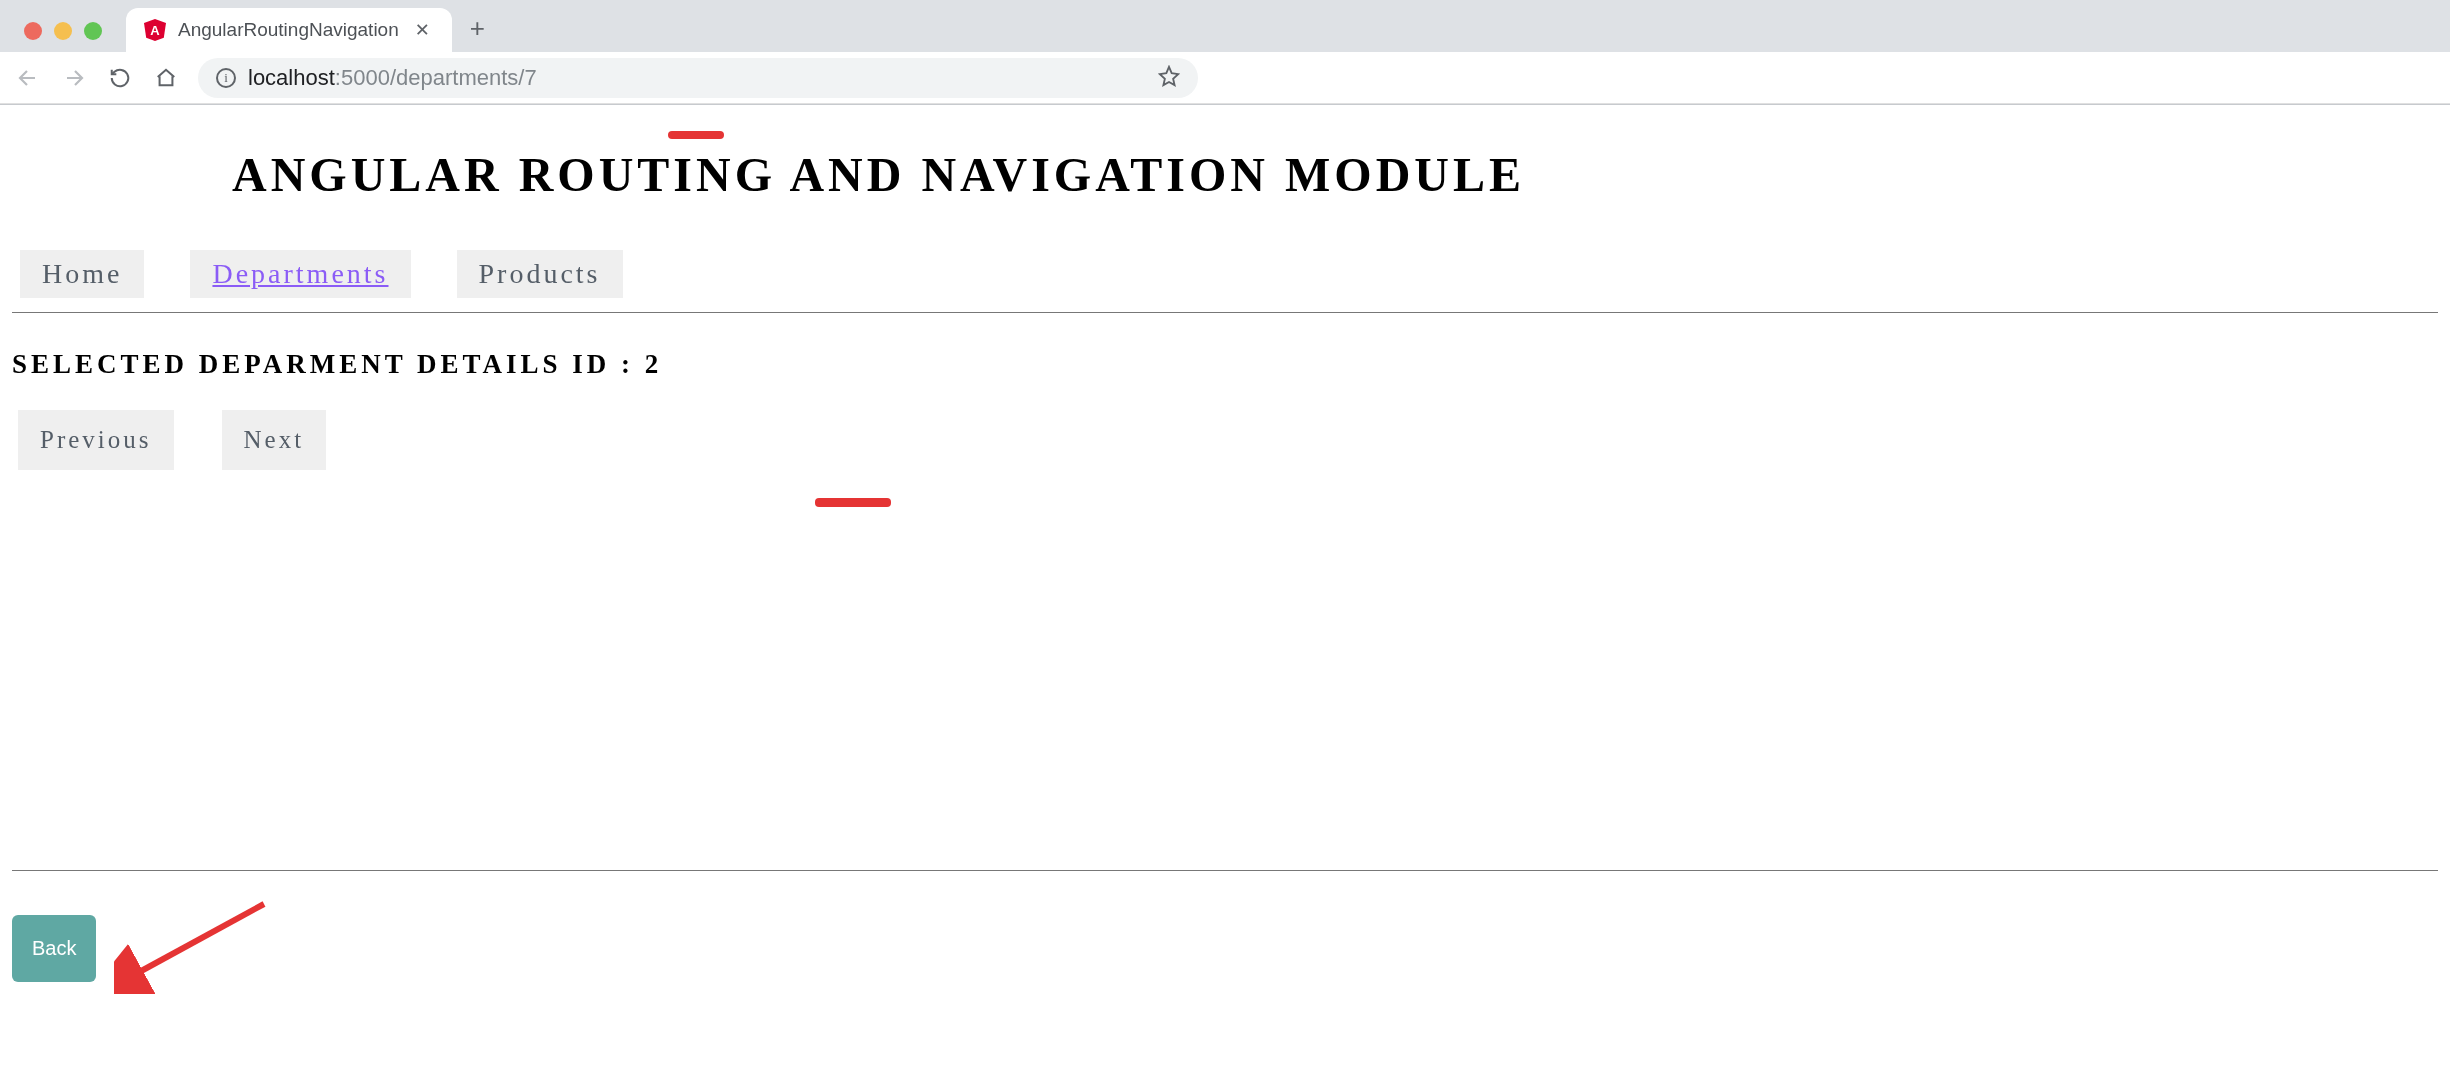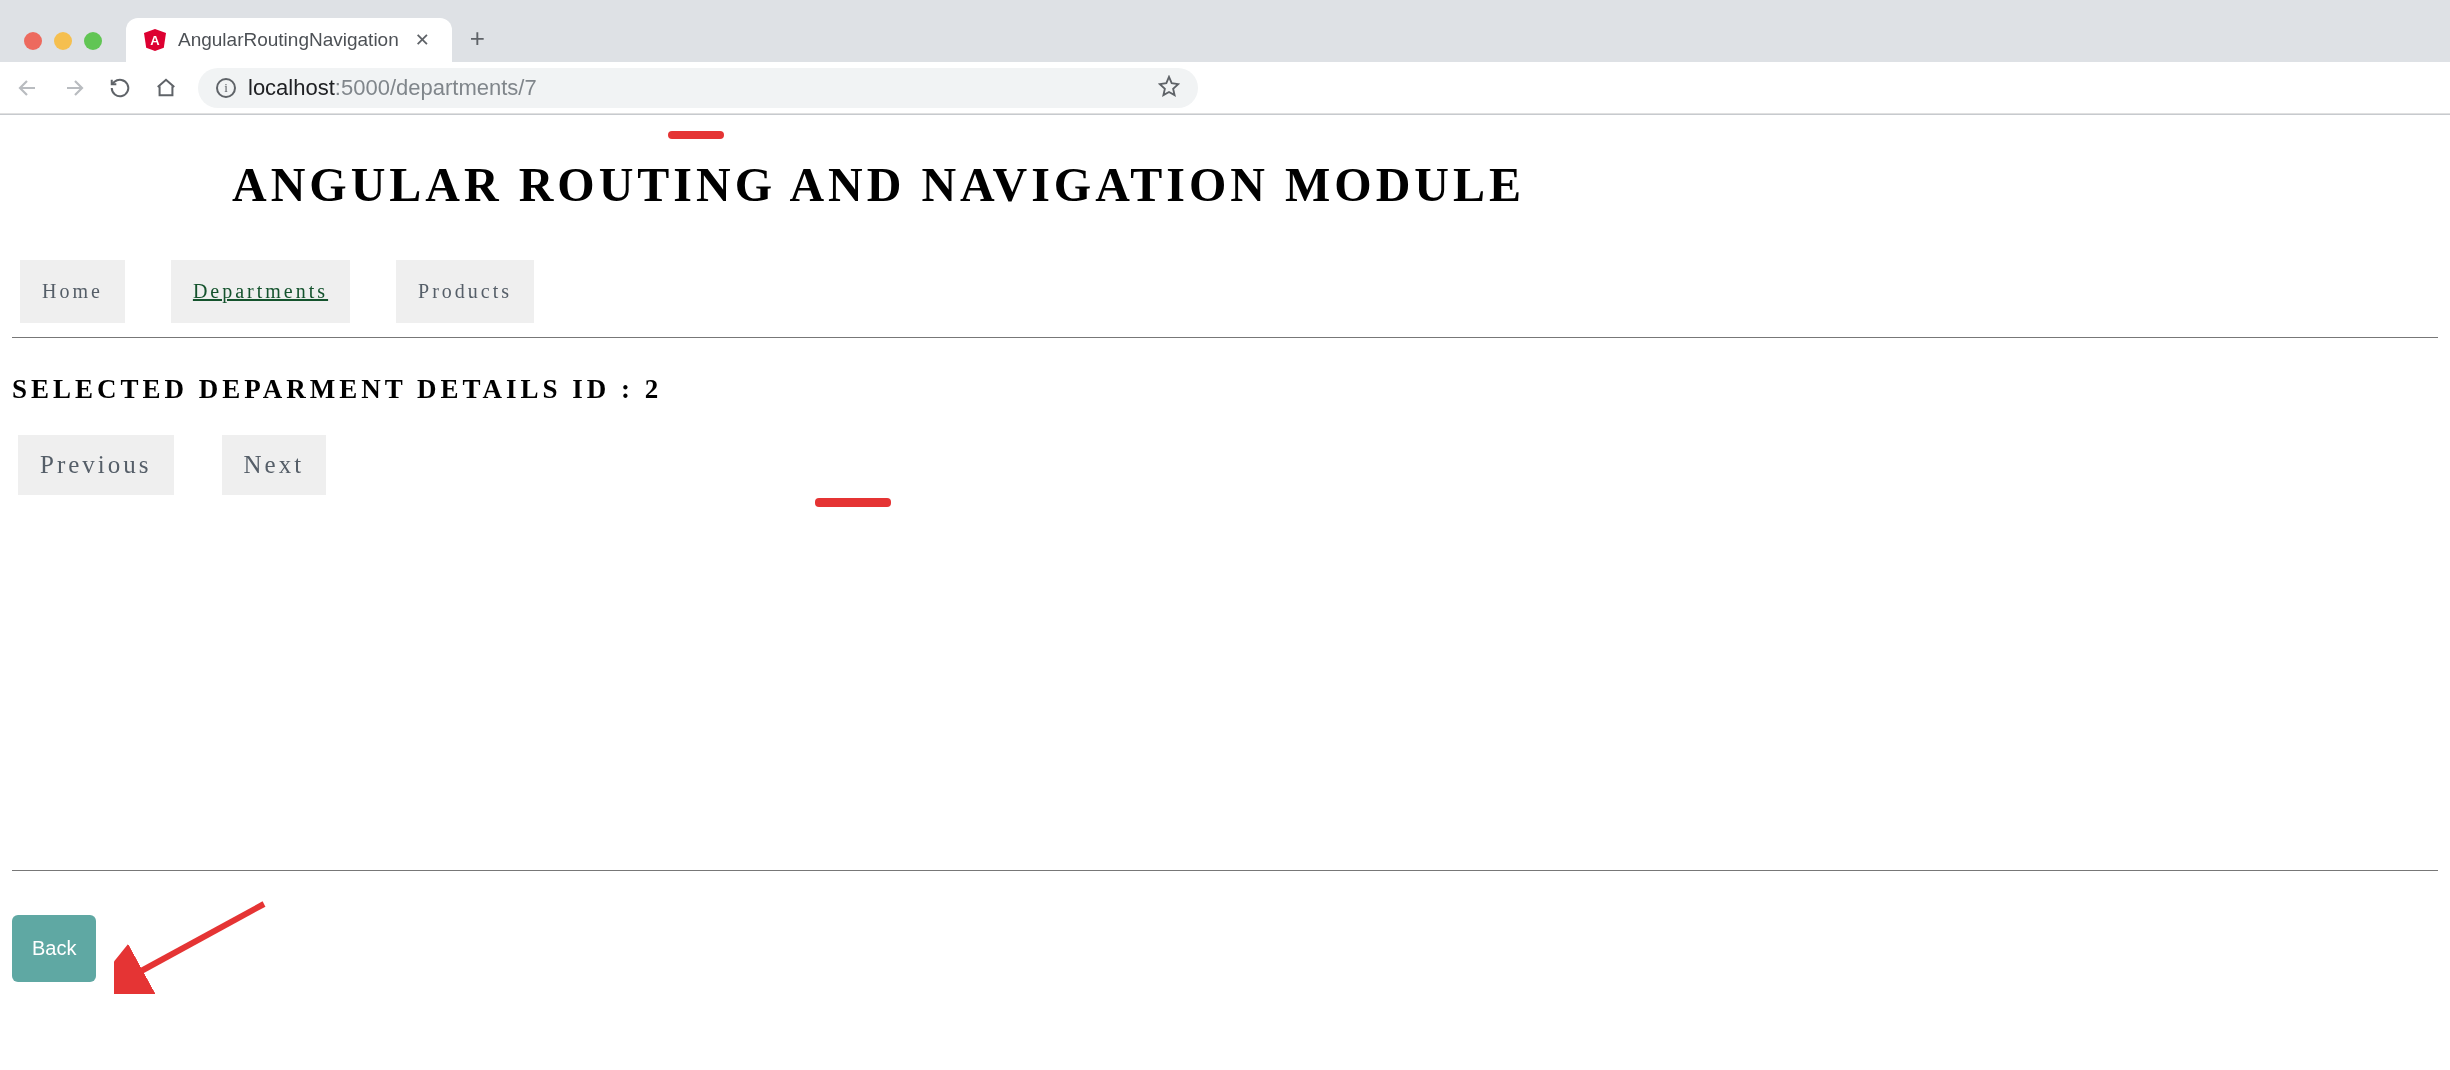--- a/index.html
+++ b/index.html
@@ -10,21 +10,21 @@
       height: 1070px;
       overflow: hidden;
     }
     .browser-chrome {
       background: #dee1e5;
       border-bottom: 1px solid #c7cace;
     }
     .tab-bar {
       display: flex;
       align-items: flex-end;
-      height: 62px;
+      height: 52px;
       padding-left: 12px;
       padding-right: 12px;
     }
     .traffic-lights {
       display: flex;
       gap: 12px;
       align-items: center;
       padding: 0 16px 12px 12px;
     }
     .tl { width: 18px; height: 18px; border-radius: 50%; }
@@ -119,29 +119,29 @@
     }
     .nav-links {
       display: flex;
       gap: 46px;
       padding: 0 0 14px 8px;
       border-bottom: 1px solid #777;
       margin-bottom: 24px;
     }
     .nav-link {
       background: #efefef;
-      padding: 20px 22px;
+      padding: 8px 22px;
       font-family: Georgia, "Times New Roman", serif;
-      font-size: 20px;
+      font-size: 28px;
       letter-spacing: 3px;
       color: #555e68;
       cursor: pointer;
     }
     .nav-link.active {
-      color: #14532d;
+      color: #8b5cf6;
       text-decoration: underline;
     }
     .details-heading {
       font-family: Georgia, "Times New Roman", serif;
       font-size: 27px;
       font-weight: bold;
       letter-spacing: 4px;
       color: #000;
       padding: 12px 0 30px 0;
     }

